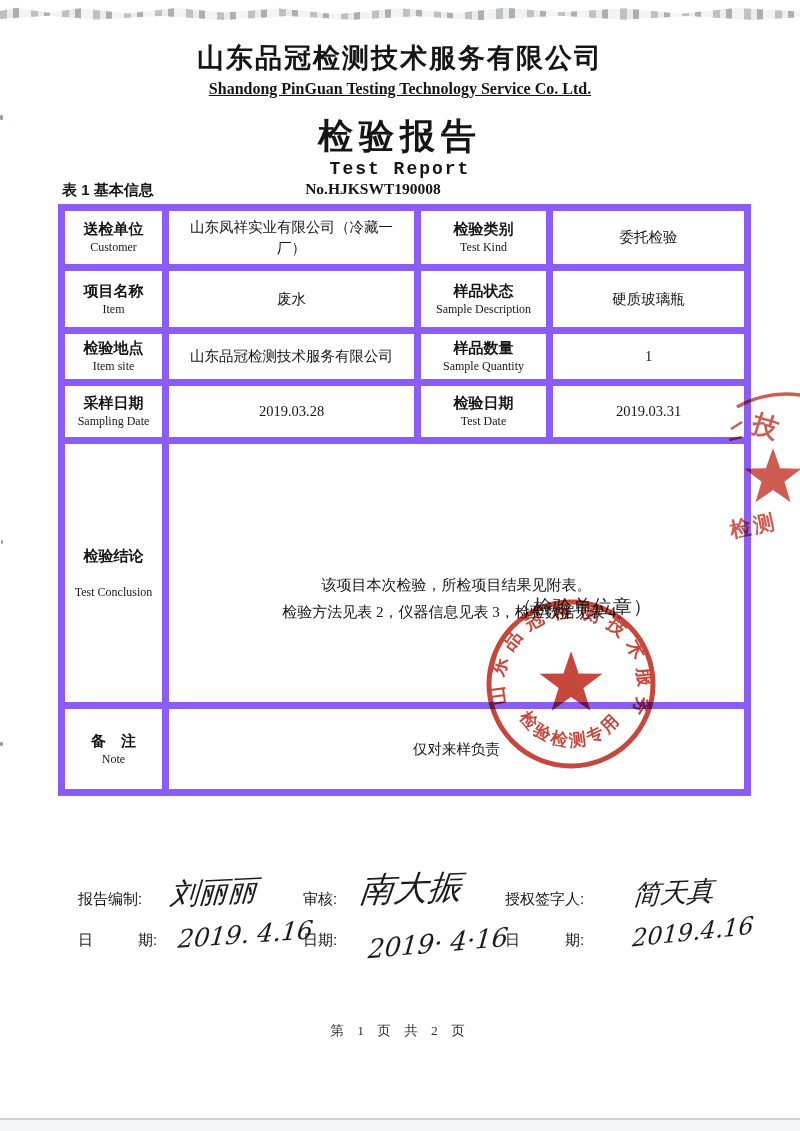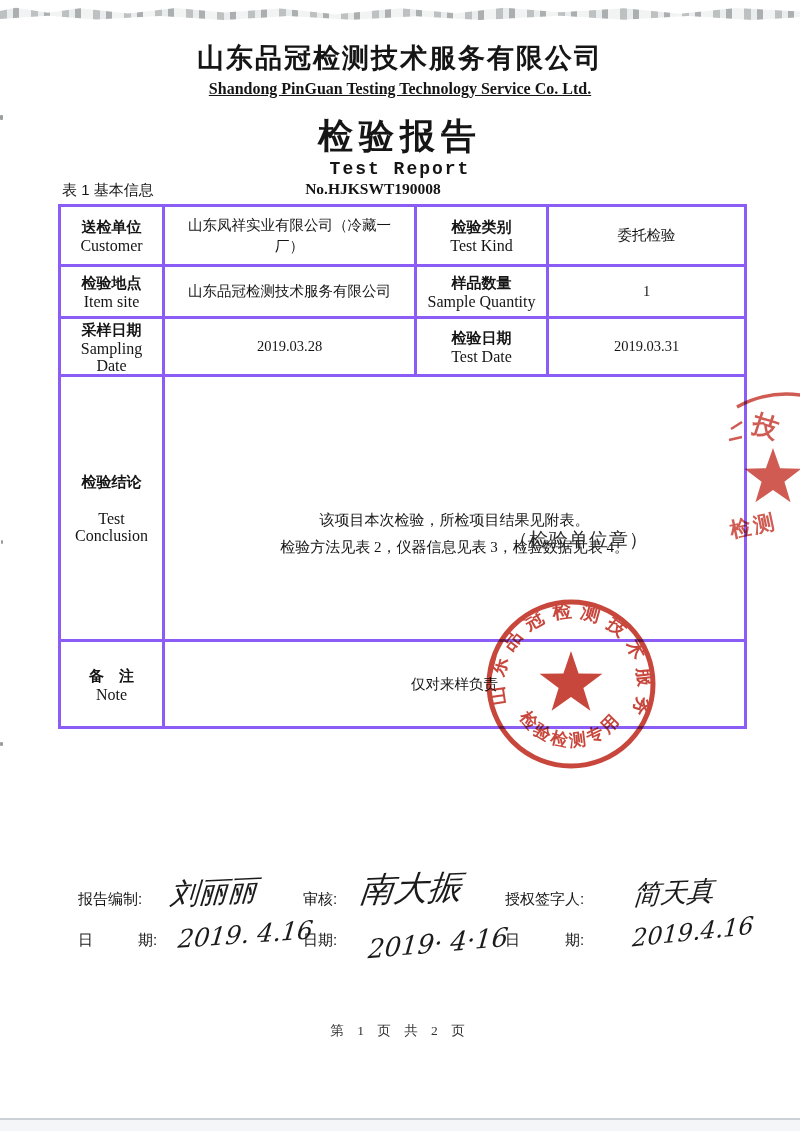--- a/index.html
+++ b/index.html
@@ -25,36 +25,36 @@
   .bottom-edge2{left:0;top:1120px;width:800px;height:11px;background:#f4f6f8;}
 
   
   .company-cn{top:40px;font-size:27px;font-weight:700;letter-spacing:2px;
     font-family:"Liberation Sans","DejaVu Sans",sans-serif;}
   .company-en{top:80px;font-size:16px;font-weight:700;text-decoration:underline;}
   .title-cn{top:113px;font-size:35px;font-weight:700;letter-spacing:6px;
     font-family:"Liberation Sans","DejaVu Sans",sans-serif;}
   .title-en{top:159px;font-size:18px;font-weight:700;letter-spacing:2px;
     font-family:"Liberation Mono","DejaVu Sans Mono",monospace;}
-  .tbl-caption{left:62px;top:181px;font-size:15px;font-weight:400;
+  .tbl-caption{left:62px;top:181px;font-size:15px;font-weight:700;
     font-family:"Liberation Sans","DejaVu Sans",sans-serif;}
   .report-no{left:0;top:180px;width:746px;text-align:center;font-size:15.5px;font-weight:700;}
 
   
   table.info{
     position:absolute;left:58px;top:204px;width:688px;
     border-collapse:collapse;table-layout:fixed;
     border:2.5px solid #000;
   }
   table.info td{
-    border:3px solid #8b5cf6;text-align:center;vertical-align:middle;
+    border:7px solid #8b5cf6;text-align:center;vertical-align:middle;
     padding:0 6px;overflow:hidden;
   }
   .lbl-cn{font-size:15px;font-weight:700;line-height:20px;}
-  .lbl-en{font-size:16px;line-height:17px;}
+  .lbl-en{font-size:12px;line-height:17px;}
   .val{font-size:14.5px;line-height:21px;}
   td.conclusion-cell{vertical-align:top;position:relative;}
   .conclusion-text{padding-top:52px;font-size:15px;line-height:27px;text-align:center;}
   .seal-placeholder{position:absolute;left:344px;top:150px;font-size:19px;letter-spacing:1px;color:#2a2a2a;}
 
   
   .stamp-main{left:481px;top:592px;width:180px;height:180px;mix-blend-mode:multiply;opacity:.92;z-index:5;pointer-events:none;}
   .stamp-edge{left:727px;top:383px;width:80px;height:160px;mix-blend-mode:multiply;opacity:.82;z-index:5;pointer-events:none;}
 
   
@@ -102,20 +102,36 @@
         </td>
     <td>
       <div class="lbl-cn">检验类别</div>
       <div class="lbl-en">Test Kind</div>
     </td>
     <td>
           <div class="val">委托检验</div>
         </td>
   </tr>
 
+  <tr style="height:63px">
+    <td>
+      <div class="lbl-cn">项目名称</div>
+      <div class="lbl-en">Item</div>
+    </td>
+    <td>
+          <div class="val">废水</div>
+        </td>
+    <td>
+      <div class="lbl-cn">样品状态</div>
+      <div class="lbl-en">Sample Description</div>
+    </td>
+    <td>
+          <div class="val">硬质玻璃瓶</div>
+        </td>
+  </tr>
 
 
   <tr style="height:52px">
     <td>
       <div class="lbl-cn">检验地点</div>
       <div class="lbl-en">Item site</div>
     </td>
     <td>
           <div class="val">山东品冠检测技术服务有限公司</div>
         </td>

